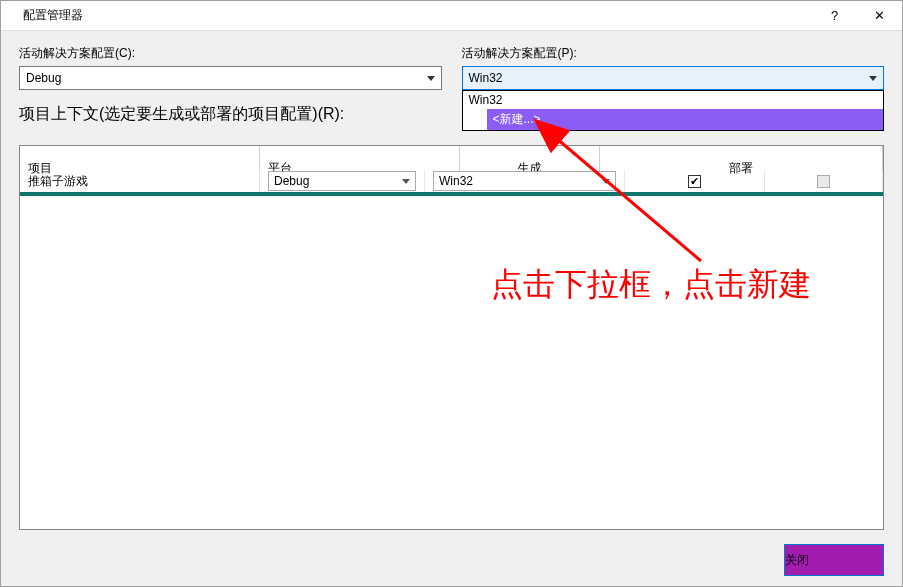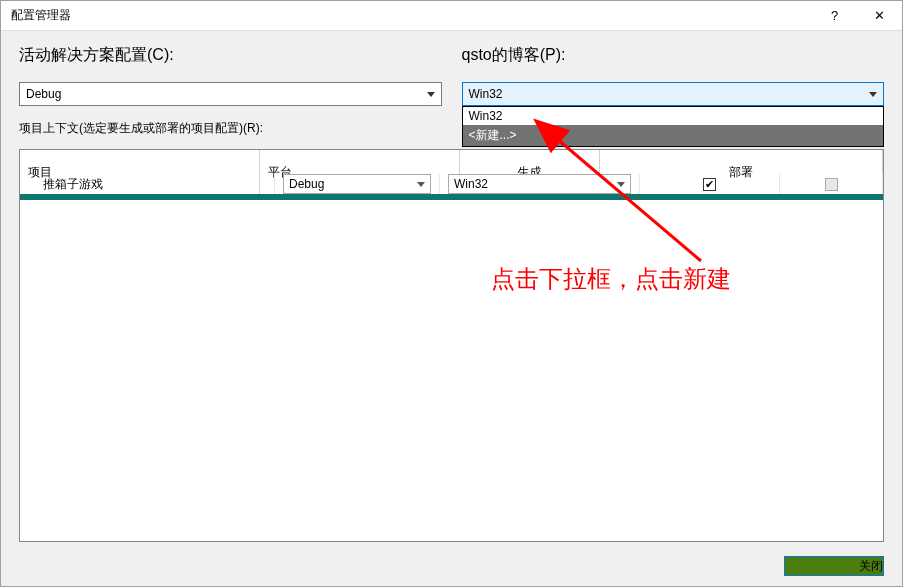--- a/index.html
+++ b/index.html
@@ -18,21 +18,21 @@
       height: 587px;
       background: #f0f0f0;
       display: flex;
       flex-direction: column;
     }
     .titlebar {
       height: 30px;
       background: #fff;
       display: flex;
       align-items: center;
-      padding-left: 10px;
+      padding-left: 22px;
       border-bottom: 1px solid #e0e0e0;
     }
     .titlebar-title { flex: 1; font-size: 12px; }
     .titlebar-btn {
       width: 45px;
       height: 30px;
       display: flex;
       align-items: center;
       justify-content: center;
       font-size: 13px;
@@ -45,21 +45,21 @@
       display: flex;
       flex-direction: column;
       position: relative;
     }
     .top-row {
       display: flex;
       gap: 20px;
       margin-bottom: 14px;
     }
     .top-col { flex: 1; display: flex; flex-direction: column; }
-    .label { font-size: 16px; margin-bottom: 16px; }
+    .label { font-size: 12px; margin-bottom: 4px; }
     .combo {
       height: 24px;
       background: #fff;
       border: 1px solid #7a7a7a;
       display: flex;
       align-items: center;
       padding: 0 6px;
       position: relative;
       cursor: pointer;
     }
@@ -79,24 +79,25 @@
       background: #fff;
       border: 1px solid #000;
       z-index: 100;
     }
     .dropdown-item {
       padding: 2px 6px;
       cursor: pointer;
       font-size: 12px;
     }
     .dropdown-item.selected {
-      background: #737373;
+      background: #8b5cf6;
       color: #fff;
-    }
-    .context-label { font-size: 12px; margin-bottom: 12px; }
+      margin-left: 24px;
+    }
+    .context-label { font-size: 16px; margin-bottom: 20px; }
     .grid-area {
       flex: 1;
       background: #fff;
       border: 1px solid #828790;
       overflow: hidden;
       margin-bottom: 10px;
     }
     .grid-header {
       display: flex;
       height: 24px;
@@ -106,22 +107,21 @@
     .grid-header-cell {
       border-right: 1px solid #d0d0d0;
       padding: 22px 8px;
       display: flex;
       align-items: center;
       background: #fff;
     }
     .grid-row {
       display: flex;
       height: 26px;
-      border-bottom: 6px solid #0f766e;
-      padding-left: 15px;
+      border-bottom: 4px solid #0f766e;
     }
     .grid-cell {
       border-right: 1px solid #e8e8e8;
       padding: 2px 8px;
       display: flex;
       align-items: center;
     }
     .col-project { width: 240px; }
     .col-config { width: 165px; }
     .col-platform { width: 200px; }
@@ -148,32 +148,32 @@
       line-height: 1;
     }
     .checkbox.disabled { background: #e8e8e8; border-color: #aaa; }
     .footer {
       display: flex;
       justify-content: flex-end;
       padding-top: 4px;
     }
     .btn {
       width: 100px;
-      height: 20px;
+      height: 32px;
       border: 1px solid #0078d7;
-      background: #4d7c0f;
-      display: flex;
-      align-items: center;
-      justify-content: flex-end;
+      background: #a21caf;
+      display: flex;
+      align-items: center;
+      justify-content: flex-start;
       cursor: pointer;
     }
     .annotation {
       position: absolute;
       color: #ff0000;
-      font-size: 24px;
+      font-size: 32px;
       font-weight: normal;
       pointer-events: none;
     }
     .arrow-svg {
       position: absolute;
       pointer-events: none;
       z-index: 200;
     }
     .watermark {
       position: absolute;
@@ -203,21 +203,21 @@
 
     <div class="top-row">
       <div class="top-col">
         <div class="label">活动解决方案配置(C):</div>
         <div class="combo">
           <span class="combo-text">Debug</span>
           <span class="combo-arrow"></span>
         </div>
       </div>
       <div class="top-col">
-        <div class="label">qsto的博客(P):</div>
+        <div class="label">活动解决方案配置(P):</div>
         <div class="combo highlighted">
           <span class="combo-text">Win32</span>
           <span class="combo-arrow"></span>
           <div class="dropdown">
             <div class="dropdown-item">Win32</div>
             <div class="dropdown-item selected">&lt;新建...&gt;</div>
           </div>
         </div>
       </div>
     </div>

